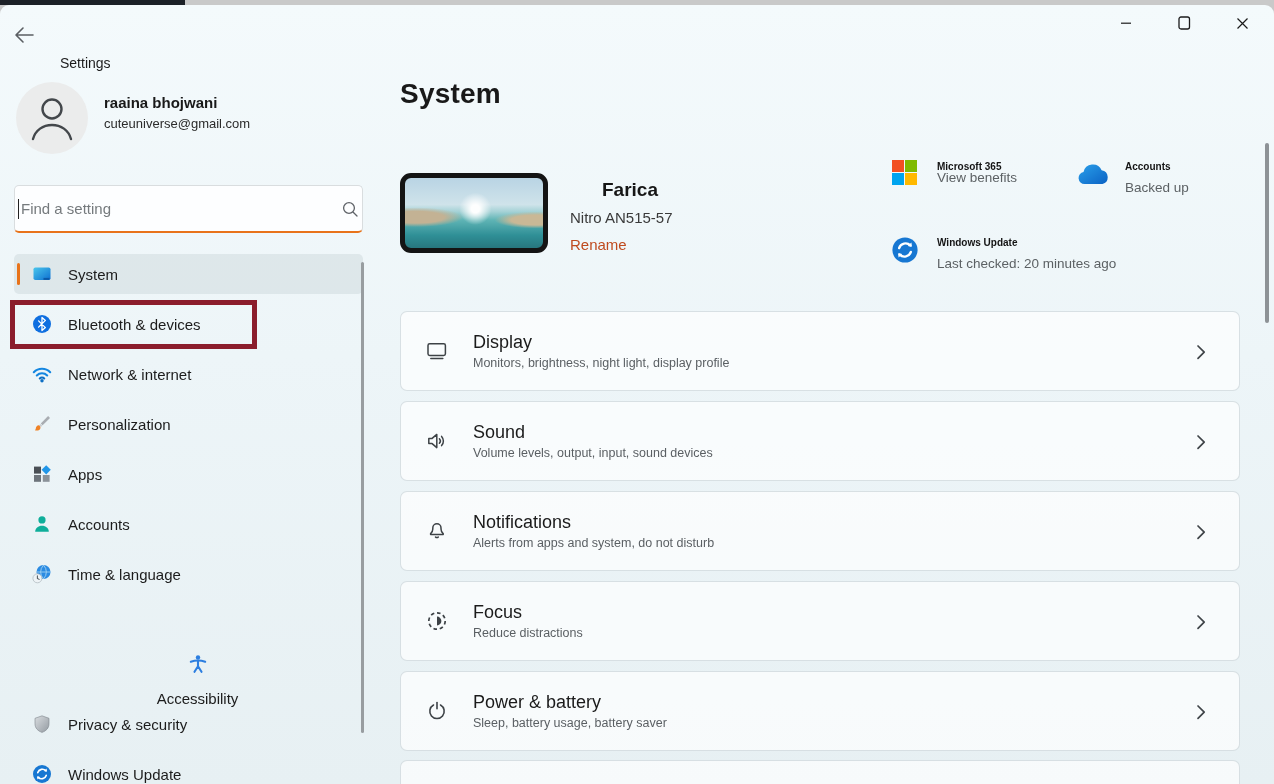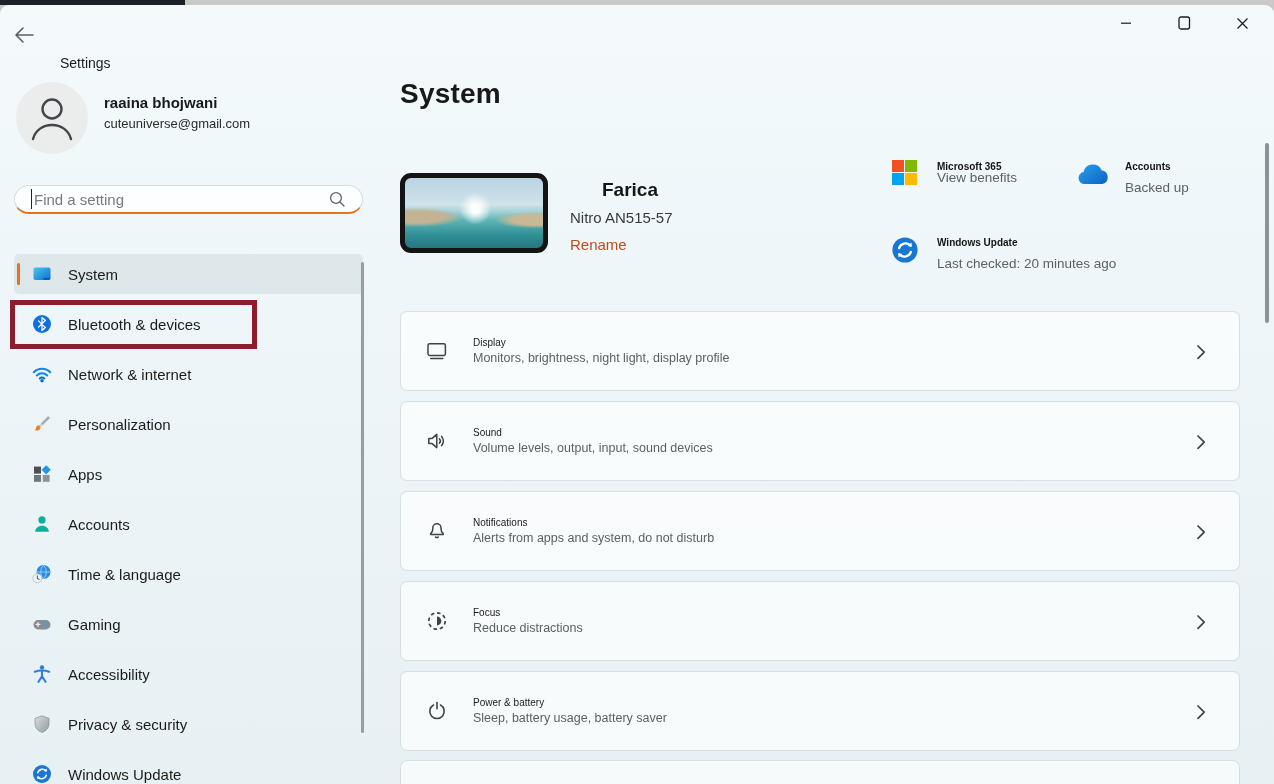--- a/index.html
+++ b/index.html
@@ -14,21 +14,21 @@
   
   .back-btn { left:8px; top:22px; width:32px; height:26px; display:flex; align-items:center; justify-content:center; cursor:pointer; }
   .tb-title { left:60px; top:27px; font-size:14px; color:#1b1b1b; }
   .win-controls { right:14px; top:8px; display:flex; gap:22px; }
   .win-btn { width:36px; height:30px; display:flex; align-items:center; justify-content:center; cursor:pointer; }
 
   
   .avatar { left:16px; top:82px; width:72px; height:72px; border-radius:50%; background:#ebecec; display:flex; align-items:center; justify-content:center; }
   .profile-name { left:104px; top:94px; font-size:15px; font-weight:700; color:#191919; }
   .profile-email { left:104px; top:116px; font-size:13px; color:#2b2b2b; }
-  .searchbox { left:14px; top:185px; width:349px; height:29px; background:#fdfeff; border:1px solid #d9dddf; border-bottom:2px solid #e8731a; border-radius:16px; display:flex; align-items:center; padding:0 16px; }
+  .searchbox { left:14px; top:185px; width:349px; height:48px; background:#fdfeff; border:1px solid #d9dddf; border-bottom:2px solid #e8731a; border-radius:5px; display:flex; align-items:center; padding:0 3px; }
   .search-caret { width:1px; height:20px; background:#222; margin-right:2px; }
   .search-input { flex:1; border:none; outline:none; background:transparent; font-size:15px; color:#333; font-family:"Liberation Sans",sans-serif; }
   .search-input::placeholder { color:#757a7d; }
 
   .nav-item { left:14px; width:349px; height:40px; border-radius:5px; display:flex; align-items:center; padding-left:18px; gap:16px; cursor:pointer; }
   .nav-item.selected { background:rgba(105,128,136,0.13); }
   .nav-pill { position:absolute; left:3px; top:9px; width:3px; height:22px; border-radius:2px; background:#e8731a; }
   .nav-label { font-size:15px; color:#1c1c1c; white-space:nowrap; }
   .nav-ico { width:20px; height:20px; flex:0 0 20px; }
 
@@ -48,21 +48,21 @@
   .device-name { left:570px; top:179px; font-size:19px; font-weight:600; color:#161616;margin-left:32px; }
   .device-model { left:570px; top:209px; font-size:15px; color:#3a3a3a; }
   .device-rename { left:570px; top:236px; font-size:15px; color:#bf4a1e; cursor:pointer; }
 
   .status-title { font-size:10px; font-weight:600; color:#141414;margin-top:8px; }
   .status-sub { font-size:13.5px; color:#5c6164; }
 
   .row-card { left:400px; width:840px; height:80px; background:rgba(255,255,255,0.68); border:1px solid rgba(140,160,168,0.30); border-radius:7px; display:flex; align-items:center; cursor:pointer; }
   .row-ico { width:24px; height:24px; margin-left:24px; flex:0 0 24px; }
   .row-text { margin-left:24px; display:flex; flex-direction:column; gap:3px; }
-  .row-title { font-size:10px; color:#1b1b1b; }
+  .row-title { font-size:18px; color:#1b1b1b; }
   .row-sub { font-size:12.5px; color:#5a5f63; }
   .row-chev { position:absolute; right:26px; top:28px; width:24px; height:24px; }
 
   .ms-grid { left:892px; top:160px; width:25px; height:25px; display:grid; grid-template-columns:12px 12px; grid-template-rows:12px 12px; gap:1px; }
 </style>
 </head>
 <body>
 
 <div class="screen">
   <div class="strip-dark"></div>
@@ -173,31 +173,22 @@
     <div class="abs nav-item" style="top:549px;">
       <svg class="nav-ico" viewBox="0 0 20 20">
         <circle cx="11.5" cy="8" r="7" fill="#2b8be2"></circle>
         <path d="M4.8 8 h13.4 M11.5 1.2 a9.5 9.5 0 0 1 0 13.6 M11.5 1.2 a9.5 9.5 0 0 0 0 13.6" stroke="#9fd0f2" stroke-width="0.9" fill="none"></path>
         <circle cx="5.4" cy="14.3" r="4.5" fill="#eef3f6" stroke="#b3bcc2" stroke-width="0.8"></circle>
         <path d="M5.4 11.9 v2.5 l1.7 1" stroke="#586066" stroke-width="1.1" fill="none" stroke-linecap="round"></path>
       </svg>
       <span class="nav-label">Time &amp; language</span>
     </div>
 
-    <div class="abs nav-item" style="top:599px;">
-      <svg class="nav-ico" viewBox="0 0 20 20">
-        <rect x="1.5" y="6" width="17" height="9.4" rx="4.7" fill="#878d94"></rect>
-        <path d="M6 8.7 v3.5 M4.2 10.4 h3.6" stroke="#e8eaec" stroke-width="1.4" stroke-linecap="round"></path>
-        <circle cx="13.2" cy="9.4" r="1.1" fill="#39a7e8"></circle>
-        <circle cx="15.3" cy="11.6" r="1.1" fill="#39a7e8"></circle>
-      </svg>
-      <span class="nav-label">Gaming</span>
-    </div>
-
-    <div class="abs nav-item" style="top:649px;">
+
+    <div class="abs nav-item" style="top:649px;flex-direction:column;">
       <svg class="nav-ico" viewBox="0 0 20 20">
         <circle cx="10" cy="3.5" r="2.2" fill="#2c7ee0"></circle>
         <path d="M2.8 7.8 c4.8-1.8 9.6-1.8 14.4 0" stroke="#2c7ee0" stroke-width="2" fill="none" stroke-linecap="round"></path>
         <path d="M10 7.2 v5 M10 12.2 l-3.5 5.6 M10 12.2 l3.5 5.6" stroke="#2c7ee0" stroke-width="2.1" fill="none" stroke-linecap="round" stroke-linejoin="round"></path>
       </svg>
       <span class="nav-label">Accessibility</span>
     </div>
 
     <div class="abs nav-item" style="top:699px;">
       <svg class="nav-ico" viewBox="0 0 20 20">

